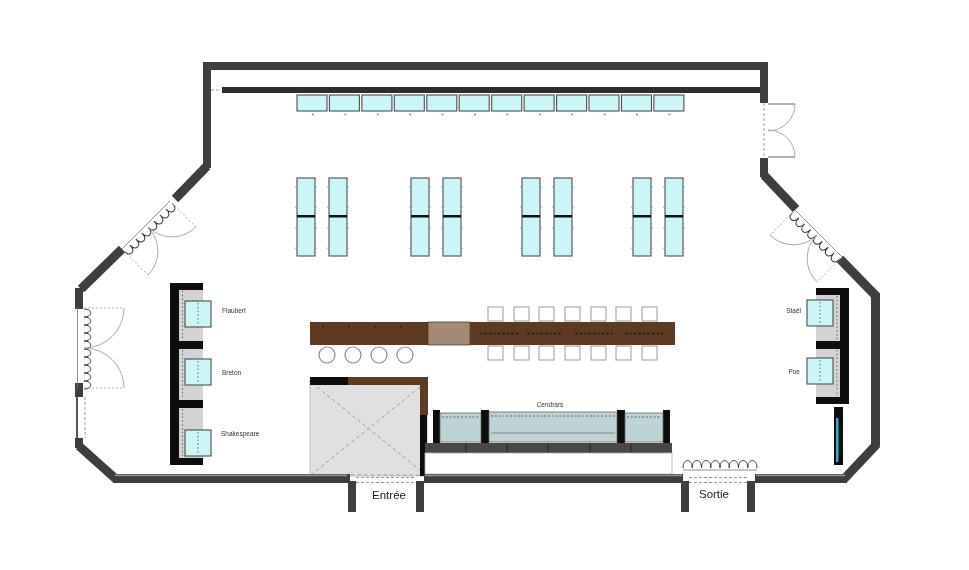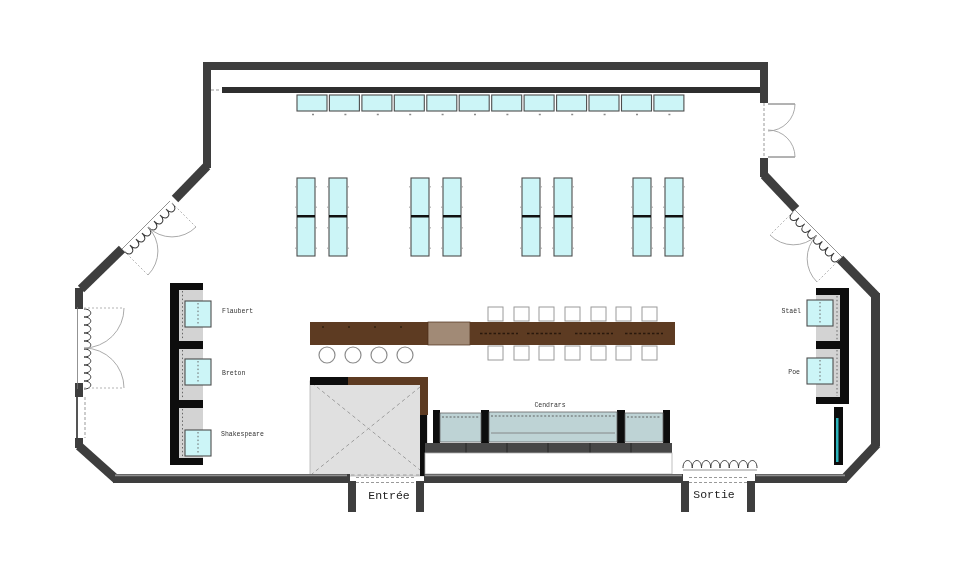--- a/index.html
+++ b/index.html
@@ -1,18 +1,18 @@
 <!DOCTYPE html>
 <html style="--c-floor: #ffffff; --c-wall: #3e3e3e; --c-wall_light: #8f8f8f; --c-counter: #2e2e2e; --c-table_cyan: #ccf5f7; --c-table_border: #4d4d4d; --c-booth_gray: #d3d3d3; --c-booth_frame: #0d0d0d; --c-bench_seat: #bed3d5; --c-bench_base: #474747; --c-bar_dark: #5d3b22; --c-bar_light: #a18a76; --c-cabinet_teal: #2cb4bc; --c-service_gray: #e0e0e0; --c-door_arc: #a0a0a0; --c-label_text: #333333;"><head>
 <meta charset="utf-8">
 <title>Floor Plan</title>
 <style>
   html,body{margin:0;padding:0;background:#ffffff;}
   .plan-wrap{position:relative;width:969px;height:558px;background:var(--c-floor,#fff);
-             font-family:Liberation Mono, monospace;overflow:hidden;}
+             font-family:Liberation Sans, sans-serif;overflow:hidden;}
   svg{display:block;}
   .wall{fill:var(--c-wall);}
   .wallline{stroke:var(--c-wall);stroke-width:9;stroke-linecap:butt;fill:none;}
   .wallhl{stroke:var(--c-wall_light);stroke-width:1.8;fill:none;}
   .counter{fill:var(--c-counter);}
   .cyan{fill:var(--c-table_cyan);stroke:var(--c-table_border);stroke-width:1.1;}
   .frame{fill:var(--c-booth_frame);}
   .gray{fill:var(--c-booth_gray);}
   .seat{fill:var(--c-bench_seat);stroke:#666;stroke-width:0.8;}
   .bardark{fill:var(--c-bar_dark);}

